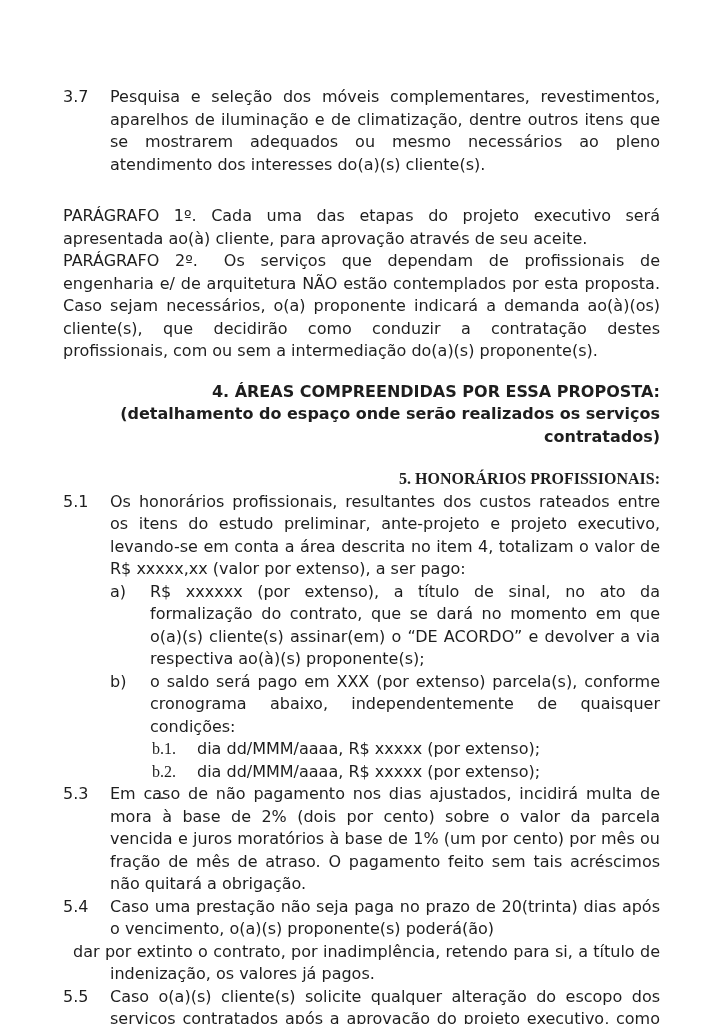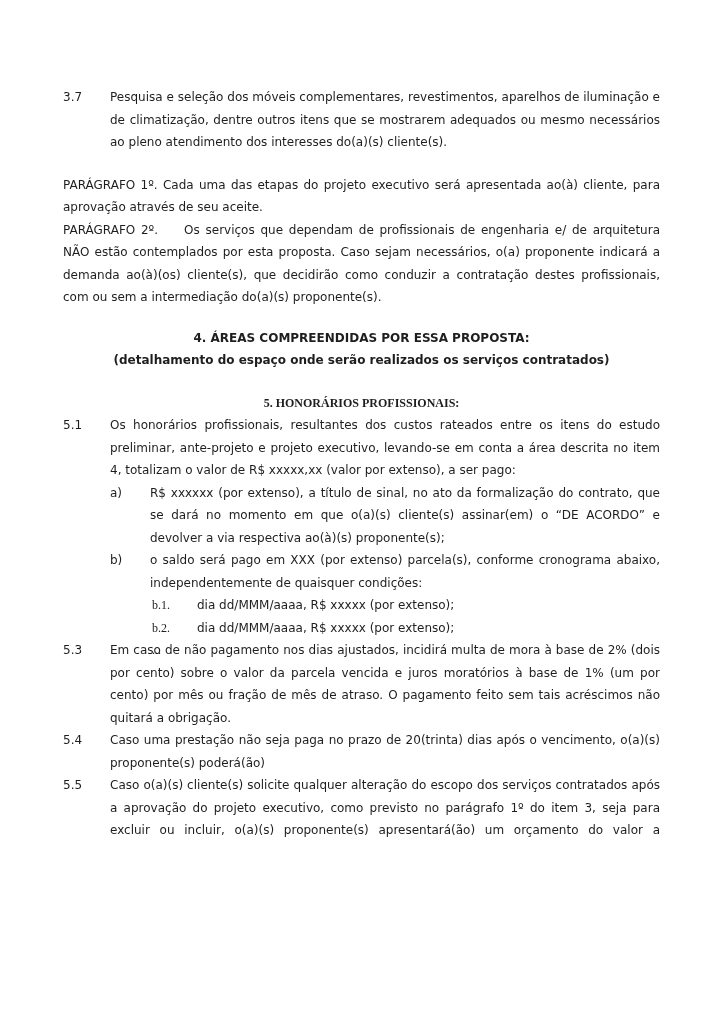--- a/index.html
+++ b/index.html
@@ -9,44 +9,44 @@
     background: #ffffff;
     overflow: hidden;
     font-family: "DejaVu Sans", "Liberation Sans", sans-serif;
     color: #1e1e1e;
   }
   .page {
     box-sizing: border-box;
     width: 724px;
     height: 1024px;
     padding: 86px 64px 0 63px;
-    font-size: 12px;
+    font-size: 16px;
     line-height: 22.5px;
   }
   p { margin: 0; }
 
   
   .item { position: relative; padding-left: 47px; text-align: justify; }
   .item .num { position: absolute; left: 0; top: 0; }
 
   
   .sub { position: relative; margin-left: 47px; padding-left: 40px; text-align: justify; }
   .sub .marker { position: absolute; left: 0; top: 0; }
 
   
   .subsub { position: relative; margin-left: 89px; padding-left: 45px; text-align: justify; }
   .subsub .marker { position: absolute; left: 0; top: 0; font-family: Liberation Serif, serif; }
 
   .par { text-align: justify; }
   .par-label { white-space: nowrap; }
   .par2 .par-label { margin-right: 26px; }
 
-  .paragraphs { margin-top: 20px; }
+  .paragraphs { margin-top: 29px; }
 
-  .heading { font-weight: bold; text-align: center; }
+  .heading { font-weight: bold; text-align: right; }
   .sec4 { margin-top: 18px; }
   .sec5-title { margin-top: 20px; font-family: Liberation Serif, serif; }
 
   
   .cont { padding-left: 47px; text-indent: -37px; text-align: justify; }
 
   
   .justify-last { text-align-last: justify; }
 </style>
 </head>
@@ -105,20 +105,21 @@
 
     <div class="item">
       <span class="num">5.3</span>
       <p>Em caso de não pagamento nos dias ajustados, incidirá multa de mora à base de 2% (dois por cento) sobre o valor da parcela vencida e juros moratórios à base de 1% (um por cento) por mês ou fração de mês de atraso. O pagamento feito sem tais acréscimos não quitará a obrigação.</p>
     </div>
 
     <div class="item">
       <span class="num">5.4</span>
       <p>Caso uma prestação não seja paga no prazo de 20(trinta) dias após o vencimento, o(a)(s) proponente(s) poderá(ão)</p>
     </div>
+    <p class="cont">dar por extinto o contrato, por inadimplência, retendo para si, a título de indenização, os valores já pagos.</p>
 
     <div class="item">
       <span class="num">5.5</span>
       <p class="justify-last">Caso o(a)(s) cliente(s) solicite qualquer alteração do escopo dos serviços contratados após a aprovação do projeto executivo, como previsto no parágrafo 1º do item 3, seja para excluir ou incluir, o(a)(s) proponente(s) apresentará(ão) um orçamento do valor a</p>
     </div>
   </div>
 
 </div>
 
 </body></html>

